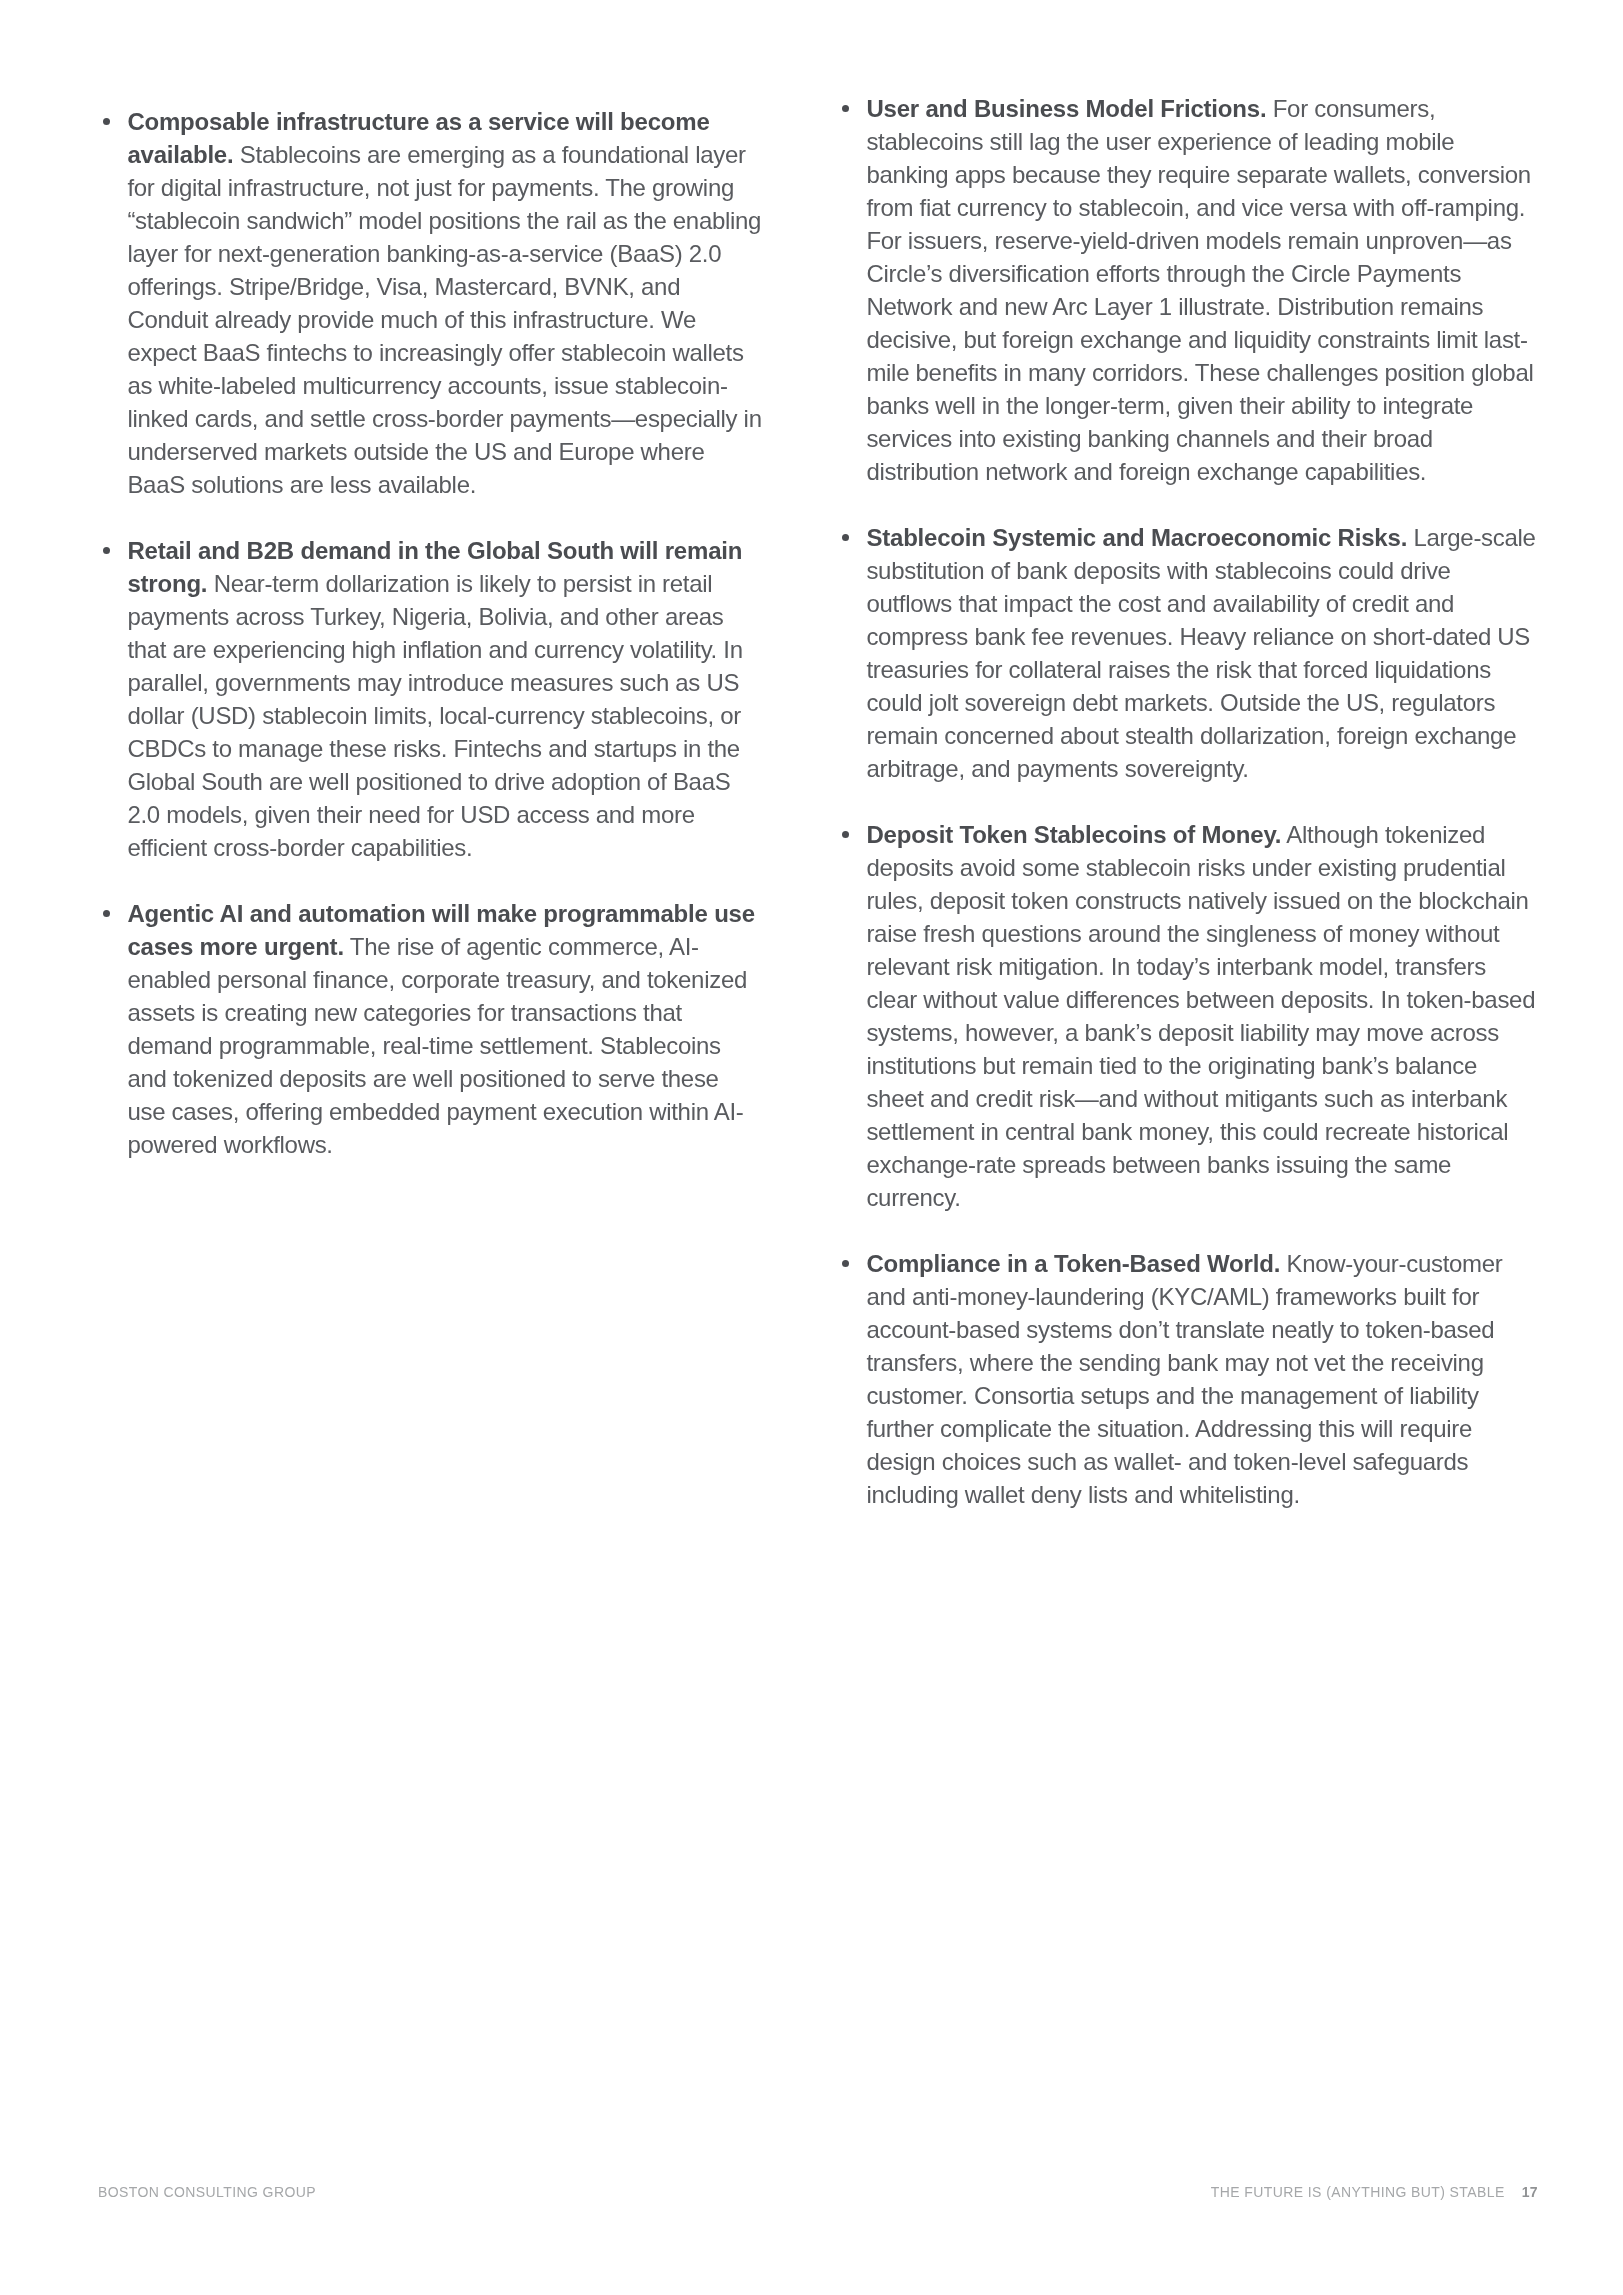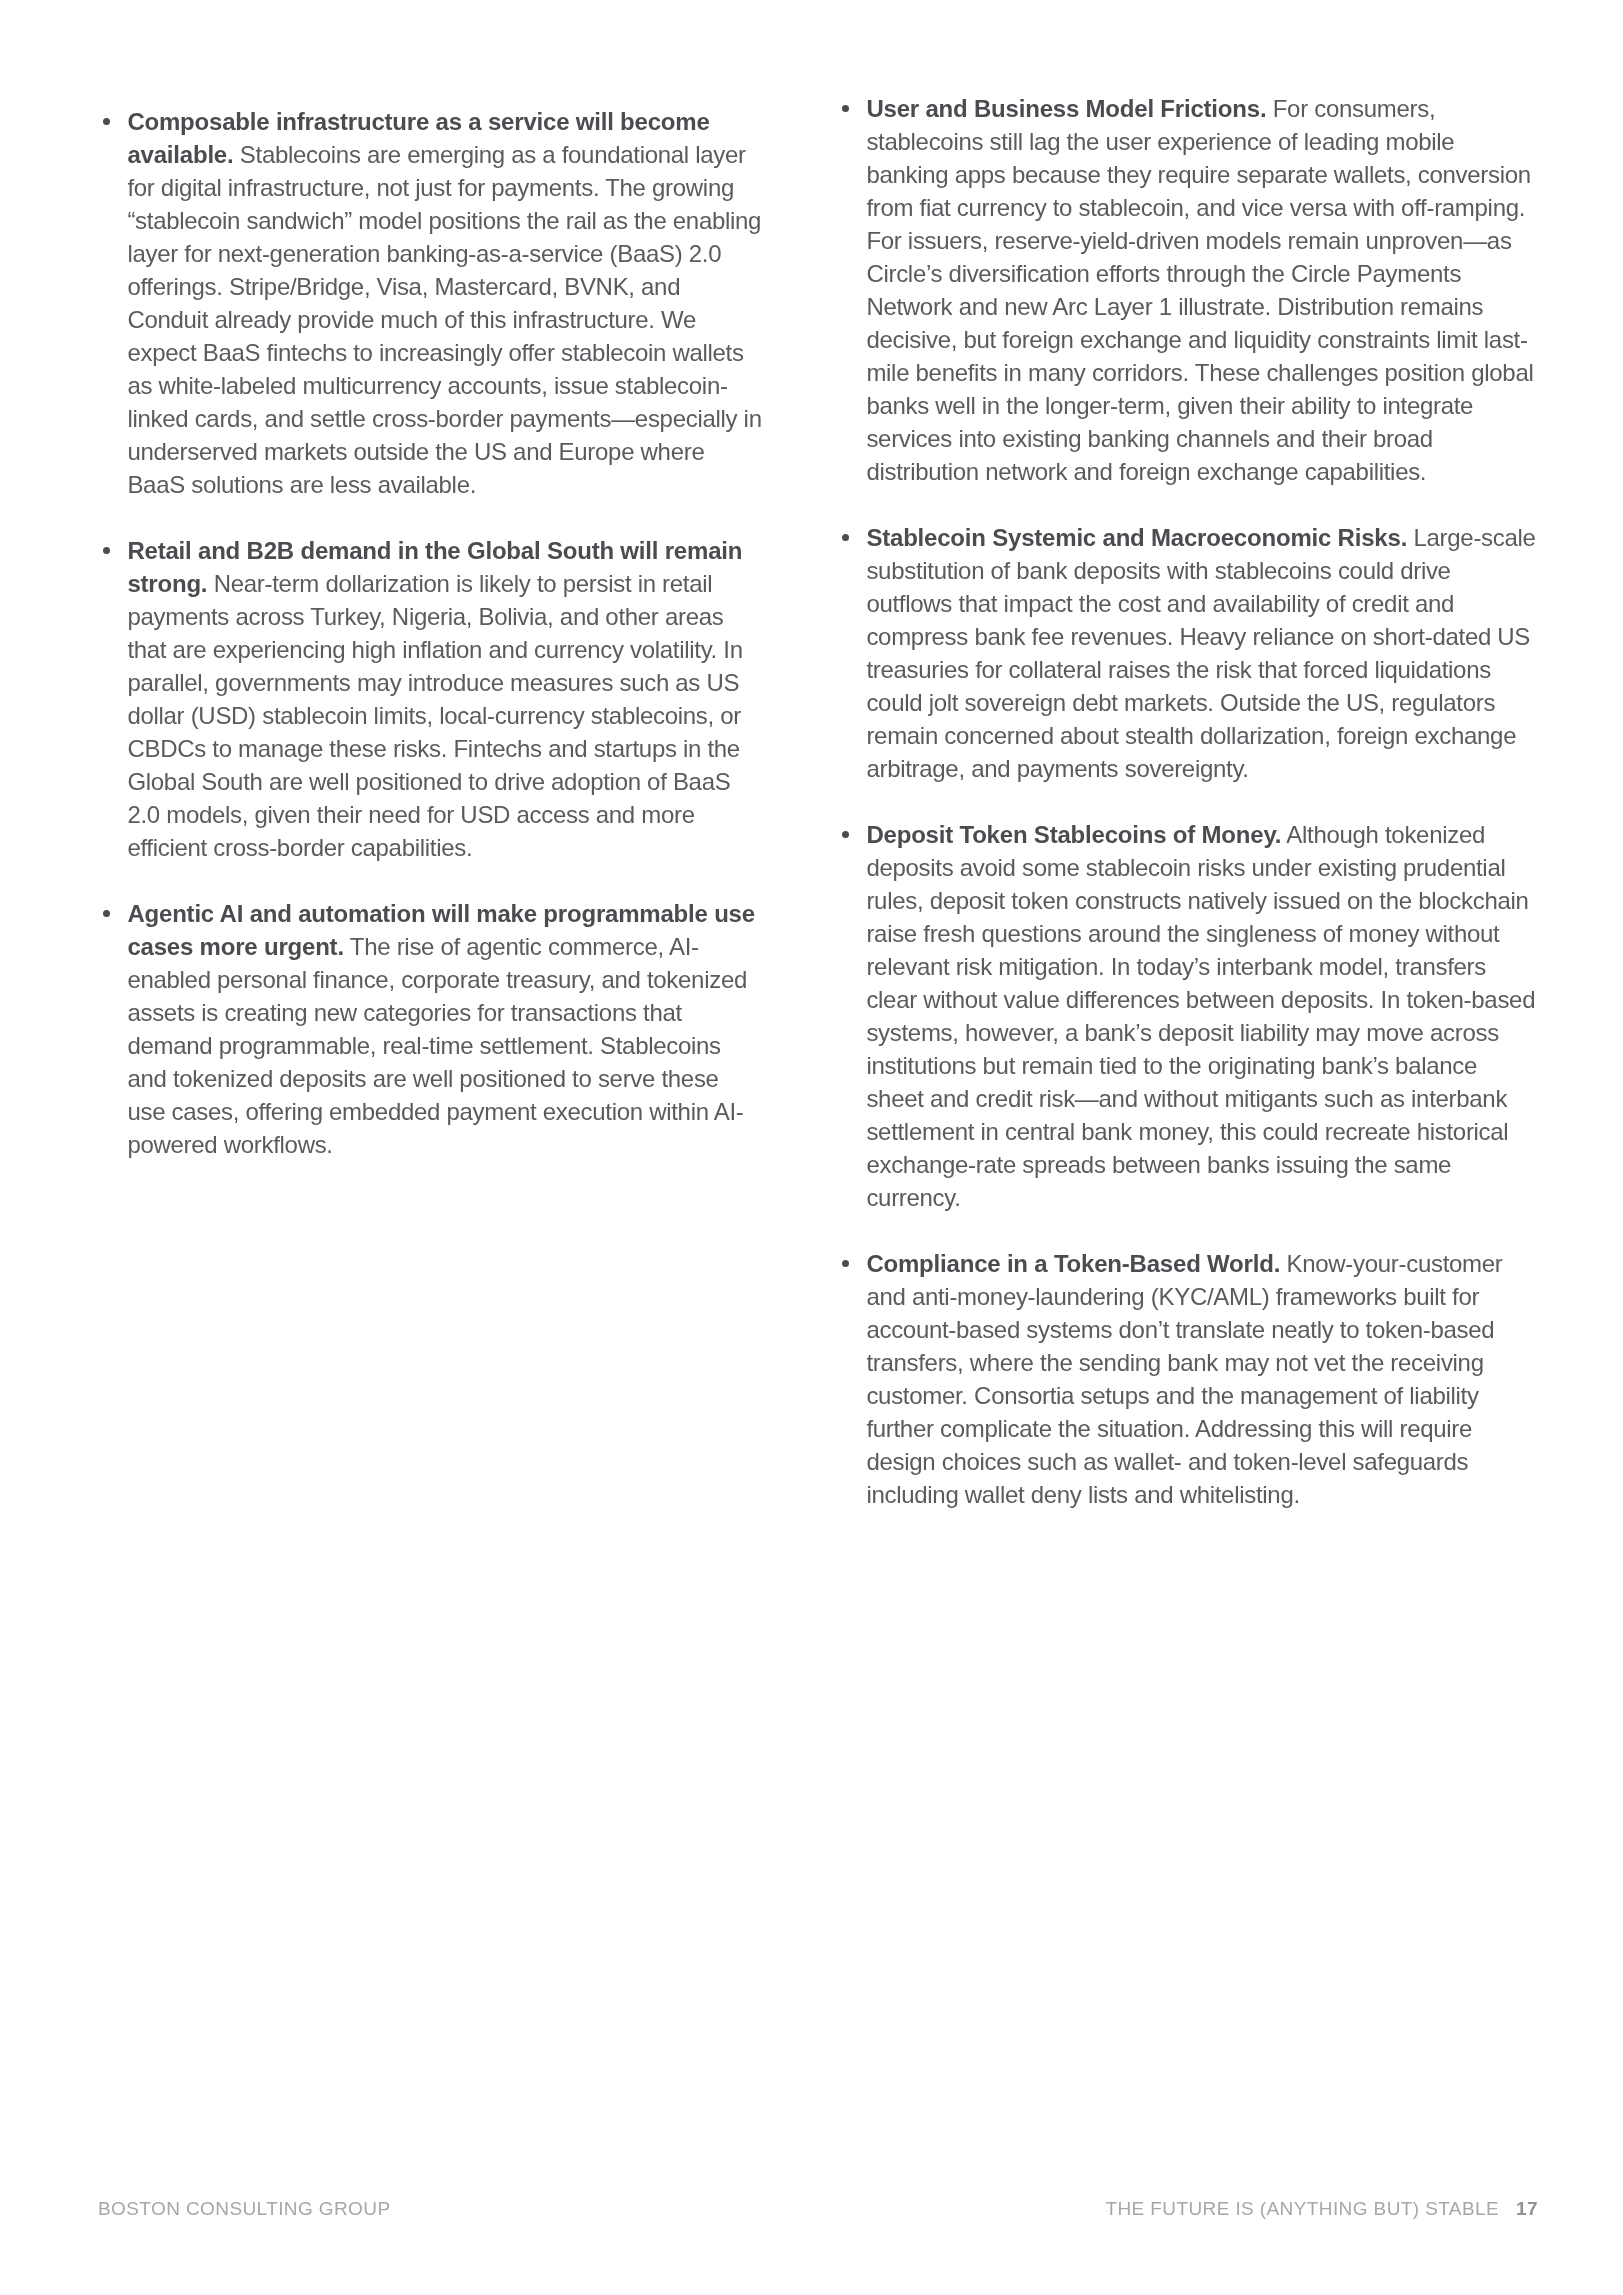--- a/index.html
+++ b/index.html
@@ -89,25 +89,24 @@
     white-space: pre-line;
   }
   .footer {
     position: absolute;
     top: 2183px;
     left: 98px;
     width: 1440px;
     display: flex;
     justify-content: space-between;
     align-items: flex-end;
-    font-size: 19px;
+    font-size: 14px;
     line-height: 19.6px;
     letter-spacing: 0.4px;
     color: var(--footer-gray, #A5A7A9);
-    margin-top: 16px;
   }
   .footer-right { display: flex; align-items: baseline; }
   .page-num {
     font-weight: bold;
     color: var(--footer-page-gray, #909294);
     margin-left: 17px;
   }
 </style>
 </head>
 <body>

